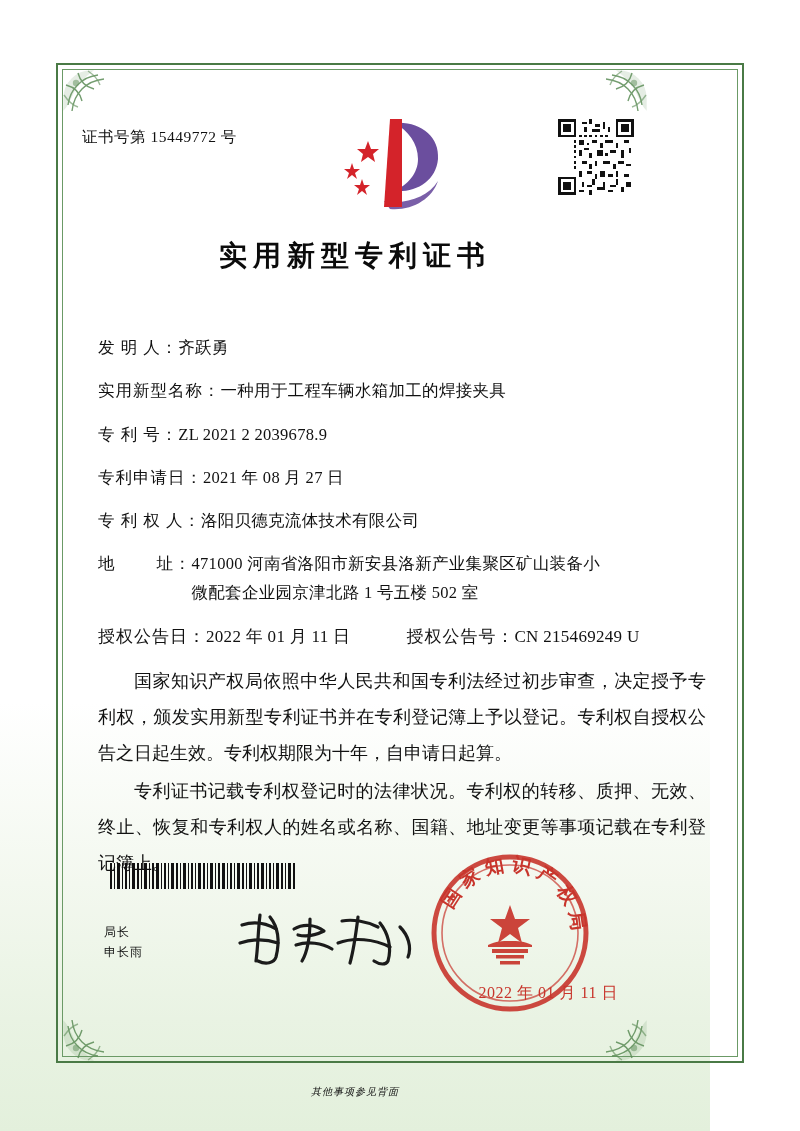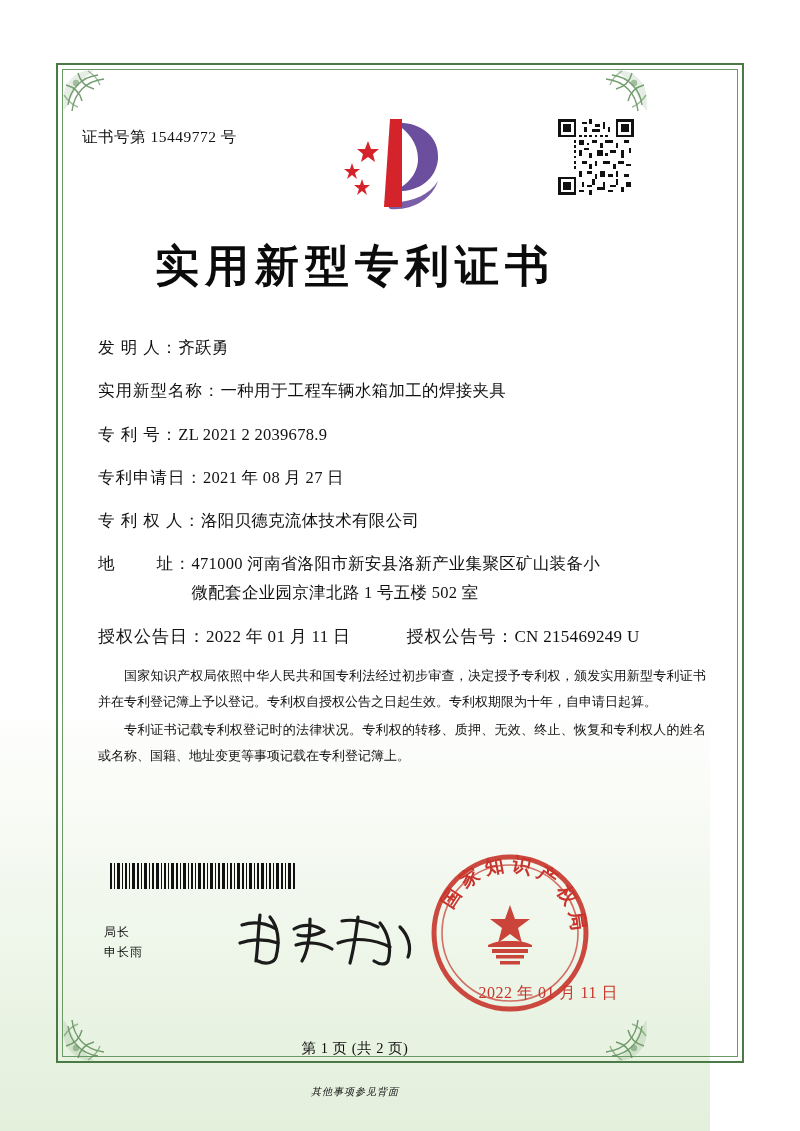--- a/index.html
+++ b/index.html
@@ -81,21 +81,21 @@
   .qr svg { width: 100%; height: 100%; display: block; }
 
   
   .main-title {
     position: absolute;
     left: 0; right: 0;
     top: 236px;
     text-align: center;
     font-family: "Liberation Serif", "DejaVu Serif", serif;
     font-weight: bold;
-    font-size: 44px;
+    font-size: 28px;
     letter-spacing: 6px;
     color: #0b0b0b;
   }
 
   
   .fields {
     position: absolute;
     left: 98px;
     top: 336px;
     width: 610px;
@@ -132,21 +132,21 @@
   .grant-row .g-label { white-space: pre; letter-spacing: 1px; }
   .grant-row .g-value { letter-spacing: .3px; }
   .grant-row .g-gap { width: 56px; }
 
   
   .paragraphs {
     position: absolute;
     left: 98px;
     top: 662px;
     width: 608px;
-    font-size: 13px;
+    font-size: 18px;
     line-height: 2.0;
     color: #111;
     text-align: justify;
   }
   .paragraphs p {
     margin: 0 0 2px 0;
     text-indent: 2em;
   }
 
   
@@ -525,16 +525,15 @@
         <textPath href="#sealArcTop" startOffset="12%">国家知识产权局</textPath>
       </text>
       <text font-family="'Liberation Serif', serif" font-size="17" font-weight="bold" fill="#c8352c" letter-spacing="4" opacity=".85">
         <textPath href="#sealArc" startOffset="31%">国家知识产权局</textPath>
       </text>
     </svg>
   </div>
 
   <div class="seal-date">2022 年 01 月 11 日</div>
 
-  <div class="page-no">第 1 页 (共 2 页)</div>
   <div class="back-note">其他事项参见背面</div>
 
 </div>
 
 </body></html>

